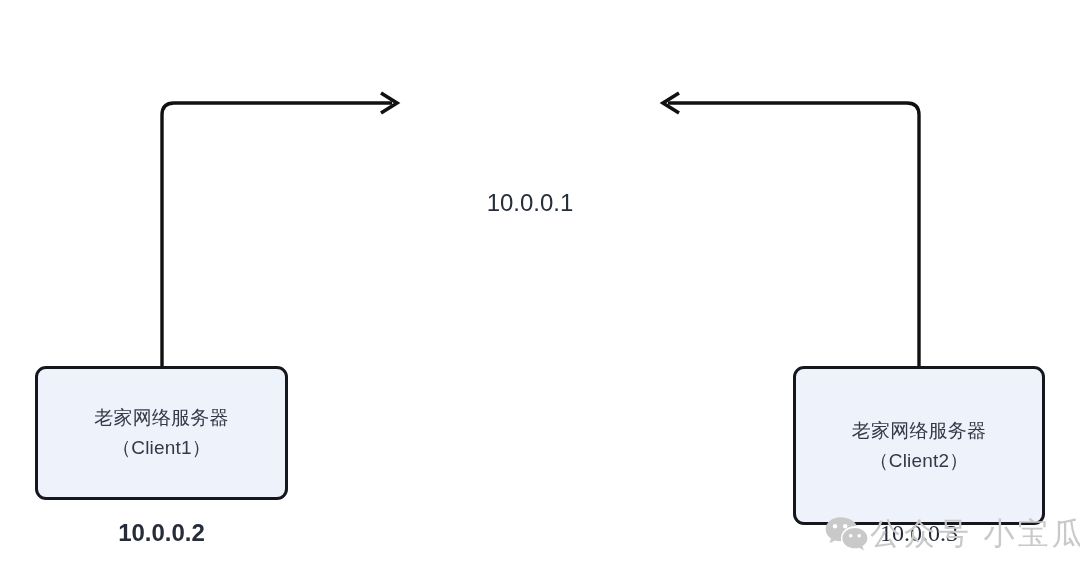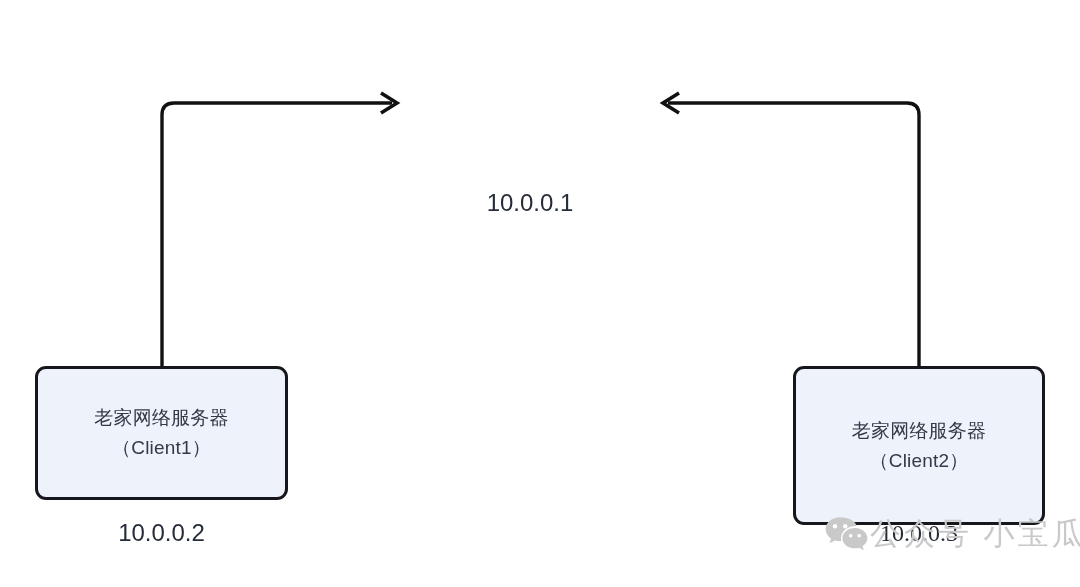--- a/index.html
+++ b/index.html
@@ -87,20 +87,21 @@
   }
   #ip-server {
     left: 401px;
     top: 188px;
     width: 258px;
   }
   #ip-client1 {
     left: 35px;
     top: 518px;
     width: 253px;
+    font-weight: bold;
   }
   #ip-client2 {
     left: 793px;
     top: 518px;
     width: 252px;
     font-family: Liberation Serif, serif;
   }
 
   
   #watermark {

